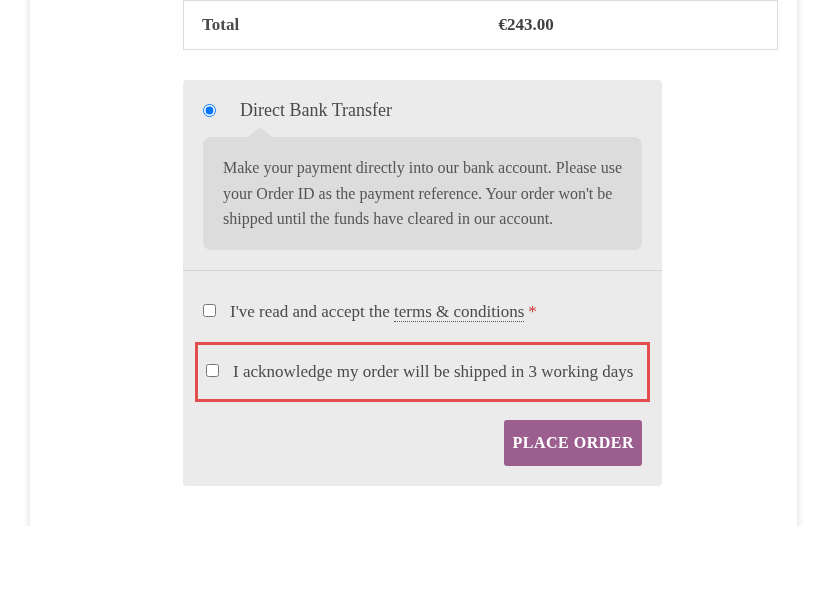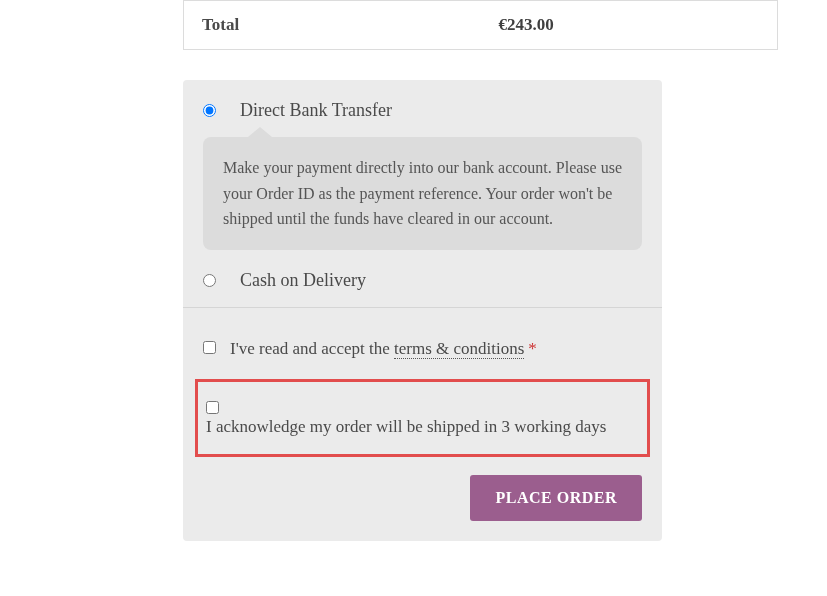--- a/index.html
+++ b/index.html
@@ -1,19 +1,18 @@
 <!DOCTYPE html>
 <html><head>
   <meta charset="utf-8">
   <style>
     * {
       box-sizing: border-box;
       margin: 0;
       padding: 0;
-      align-items: center;
     }
     body {
       font-family: Georgia, 'Times New Roman', serif;
       background: #ffffff;
       color: #333333;
       font-size: 16px;
     }
     .outer-wrapper {
       display: flex;
       background: #ffffff;
@@ -135,33 +134,32 @@
     .highlight-box {
       border: 3px solid #e24d4d;
       margin-left: -8px;
       margin-right: -8px;
       padding: 2px 8px 2px 8px;
       margin-bottom: 14px;
     }
     .highlight-box .checkbox-row {
       margin-bottom: 0;
       padding: 12px 0;
-      flex-direction: column;
     }
     .place-order-row {
       display: flex;
       justify-content: flex-end;
       padding-top: 4px;
     }
     .place-order-btn {
       background: #9b5e8e;
       color: #ffffff;
       border: none;
       border-radius: 3px;
-      padding: 14px 25px;
+      padding: 14px 8px;
       font-size: 16px;
       font-weight: bold;
       letter-spacing: 0.5px;
       cursor: pointer;
       font-family: inherit;
     }
   </style>
 </head>
 <body>
 
@@ -181,24 +179,20 @@
     <div class="payment-box">
       <div class="payment-methods">
 
         <div class="payment-method-row">
           <input type="radio" name="payment" id="pm-bank" checked="" style="">
           <label for="pm-bank">Direct Bank Transfer</label>
         </div>
 
         <div class="payment-description">Make your payment directly into our bank account. Please use your Order ID as the payment reference. Your order won't be shipped until the funds have cleared in our account.</div>
 
-        <div class="payment-method-row">
-          <input type="radio" name="payment" id="pm-cod" style="">
-          <label for="pm-cod">Cash on Delivery</label>
-        </div>
       </div>
 
       <hr class="divider">
 
       <div class="terms-section">
         <div class="checkbox-row">
           <input type="checkbox" id="terms" style="">
           <label for="terms">
             <span>I've read and accept the </span><a class="terms-link">terms &amp; conditions</a><span class="required">*</span>
           </label>

